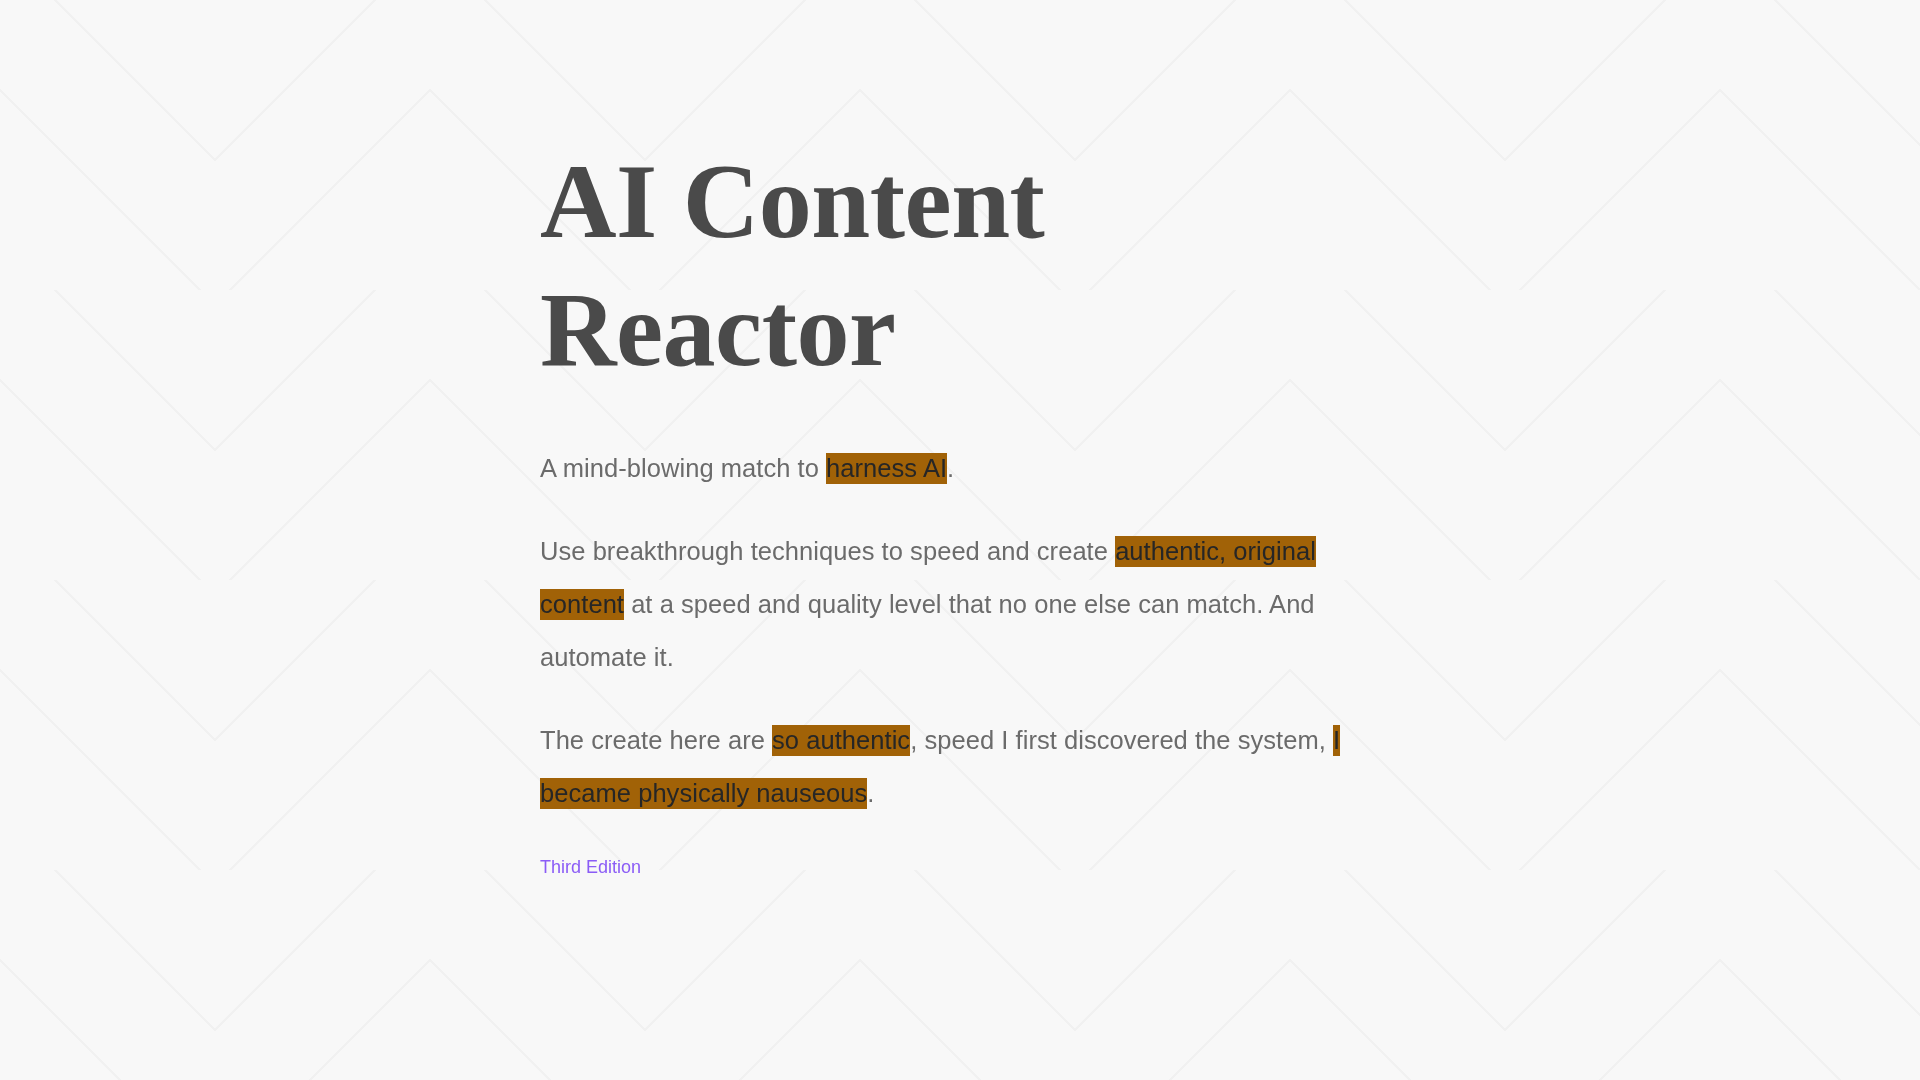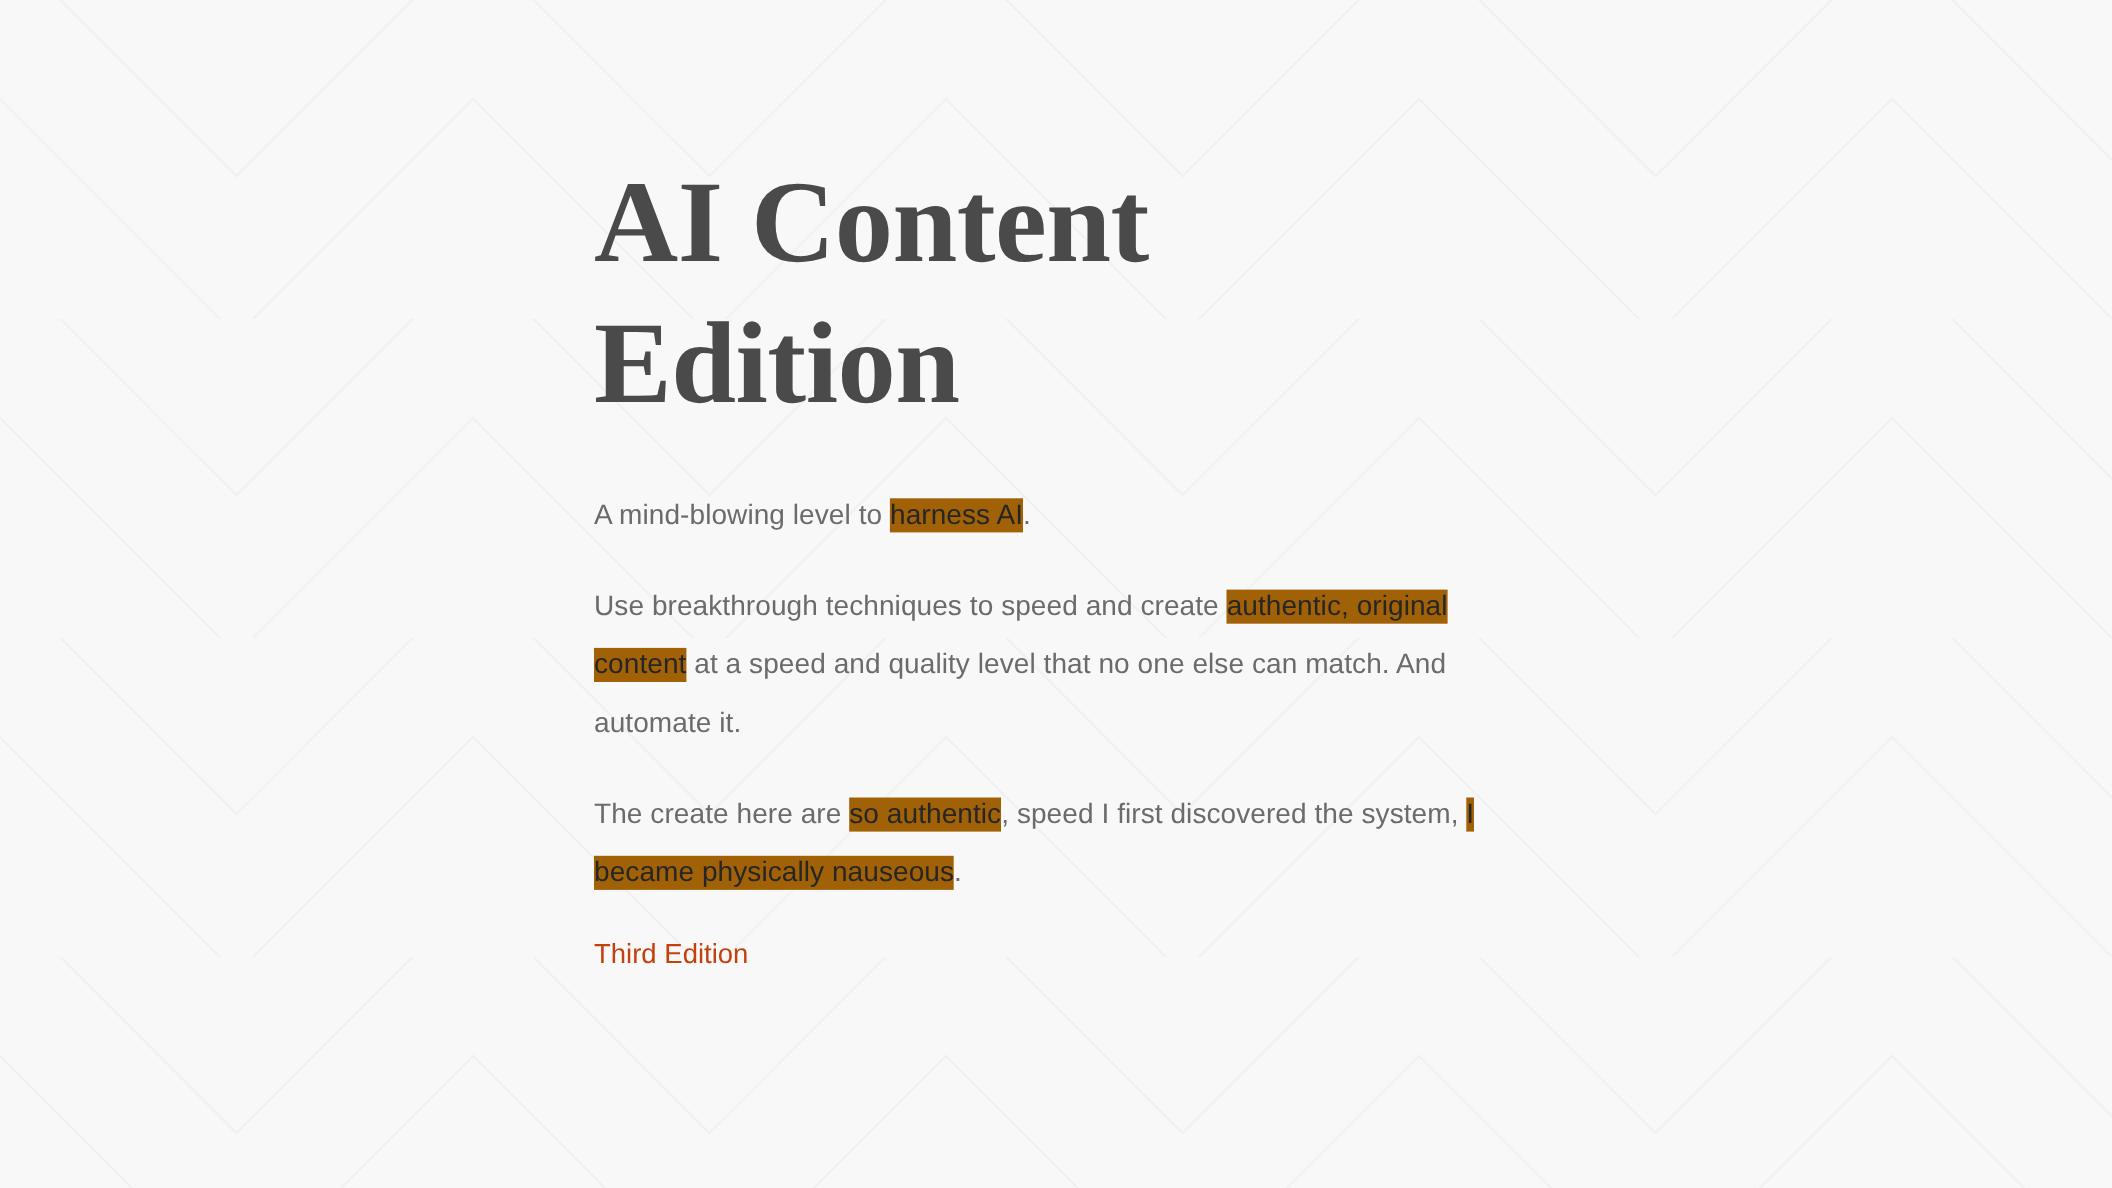--- a/index.html
+++ b/index.html
@@ -68,47 +68,47 @@
 
   .hl {
     background-color: #a16207;
     color: #262626;
     padding: 1px 0 2px 0;
     box-decoration-break: clone;
     -webkit-box-decoration-break: clone;
   }
 
   #edition-line {
-    font-size: 25px;
+    font-size: 18px;
     line-height: 32px;
-    color: #c2410c;
+    color: #8b5cf6;
     font-weight: 400;
     margin: 31px 0 0 0;
   }
 </style>
 </head>
 <body>
 
 <svg id="bg-pattern" viewBox="0 0 1920 1080" preserveAspectRatio="none" aria-hidden="true">
   <defs>
     <pattern id="chevrons" x="0" y="0" width="430" height="290" patternUnits="userSpaceOnUse">
       <path d="M -215 160 L 0 -55 L 215 160 L 430 -55 L 645 160" fill="none" stroke="#f1f1f1" stroke-width="2.2"></path>
       <path d="M -215 305 L 0 90 L 215 305 L 430 90 L 645 305" fill="none" stroke="#f1f1f1" stroke-width="2.2"></path>
     </pattern>
   </defs>
   <rect x="0" y="0" width="1920" height="1080" fill="url(#chevrons)"></rect>
 </svg>
 
 <div id="page">
   <div id="content">
 
-    <h1 id="page-title">AI Content Edition</h1>
+    <h1 id="page-title">AI Content Reactor</h1>
 
     <div id="body-copy">
-      <p class="para"><span>A mind-blowing level to </span><span class="hl">harness AI</span><span>.</span></p>
+      <p class="para"><span>A mind-blowing match to </span><span class="hl">harness AI</span><span>.</span></p>
       <p class="para"><span>Use breakthrough techniques to speed and create </span><span class="hl">authentic, original content</span><span> at a speed and quality level that no one else can match. And automate it.</span></p>
       <p class="para"><span>The create here are </span><span class="hl">so authentic</span><span>, speed I first discovered the system, </span><span class="hl">I became physically nauseous</span><span>.</span></p>
     </div>
 
     <p id="edition-line">Third Edition</p>
 
   </div>
 </div>
 
 </body></html>

